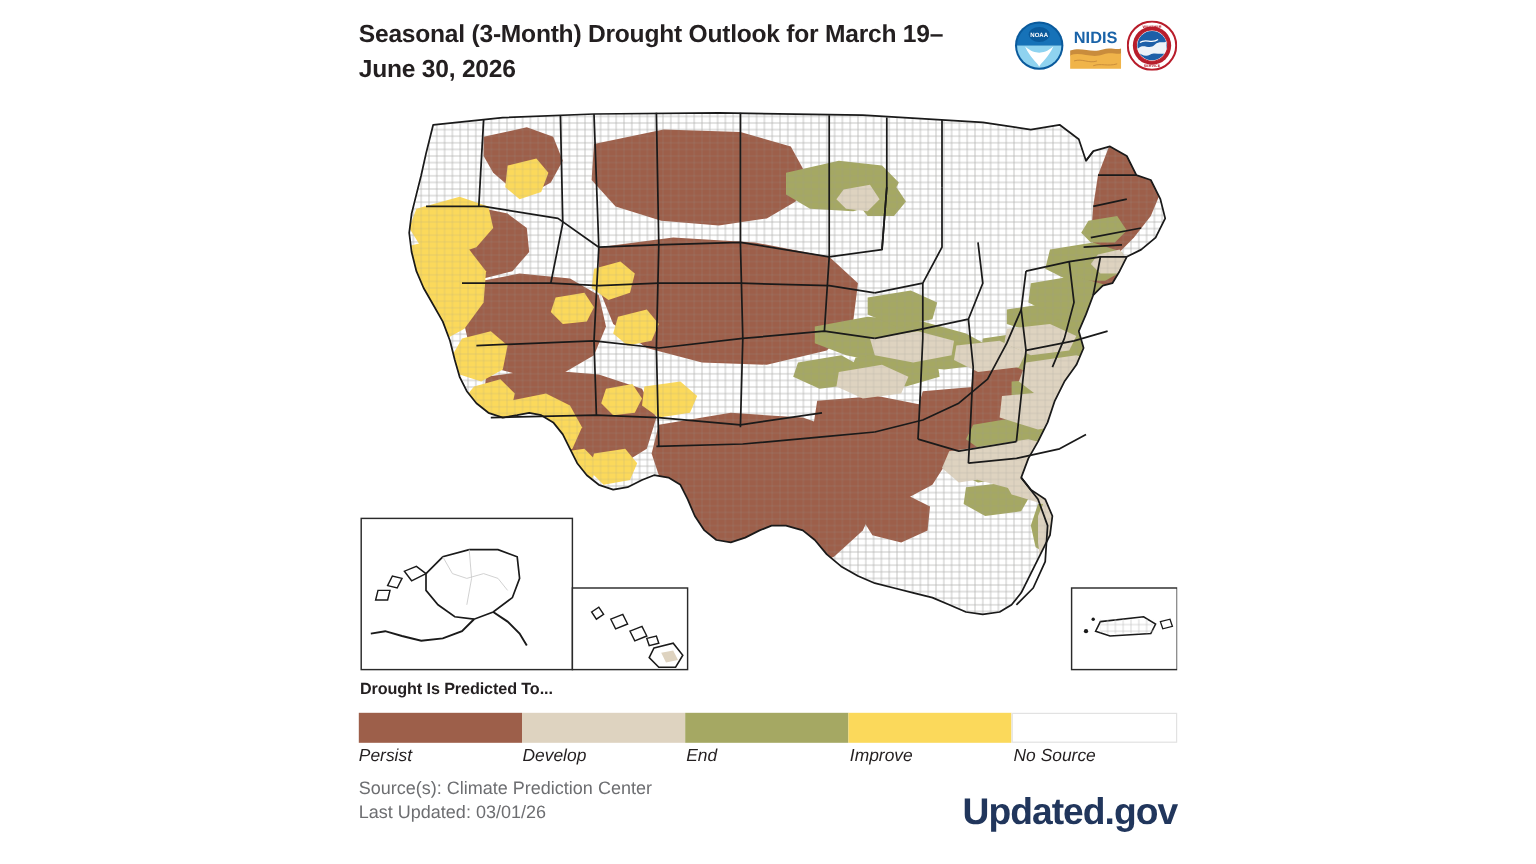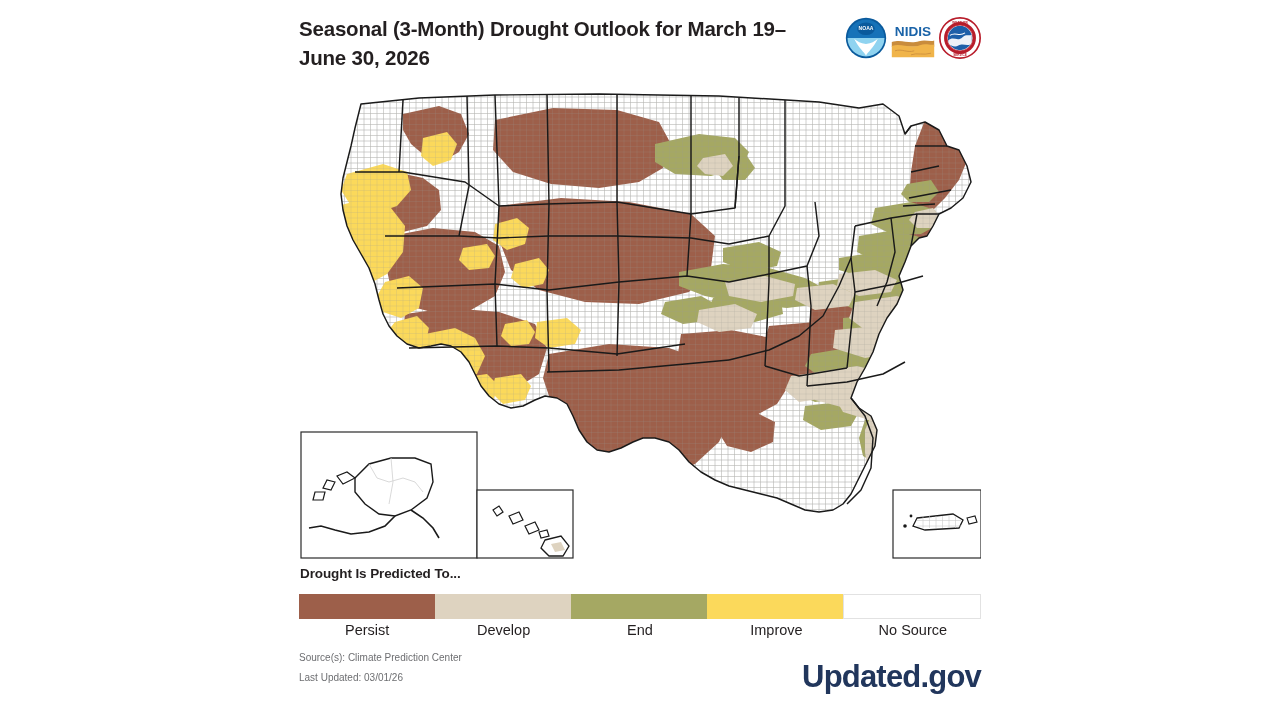--- a/index.html
+++ b/index.html
@@ -93,38 +93,39 @@
     box-sizing: border-box;
     background: #ffffff;
   }
   #legend-labels {
     display: flex;
     width: 682px;
     margin-top: 3px;
   }
   .legend-label {
     flex: 1 1 0;
-    text-align: center;
+    text-align: left;
     font-size: 14.5px;
     color: #231f20;
+    font-style: italic;
   }
 
   
   #footer {
     position: absolute;
     left: 299px;
     top: 648px;
     width: 682px;
     height: 56px;
   }
   #source-block {
     position: absolute;
     left: 0;
     top: 0;
-    font-size: 10px;
+    font-size: 15px;
     line-height: 20px;
     color: #6d6e71;
   }
   #brand {
     position: absolute;
     right: 0;
     top: 11px;
     font-size: 31px;
     font-weight: bold;
     letter-spacing: -0.8px;

